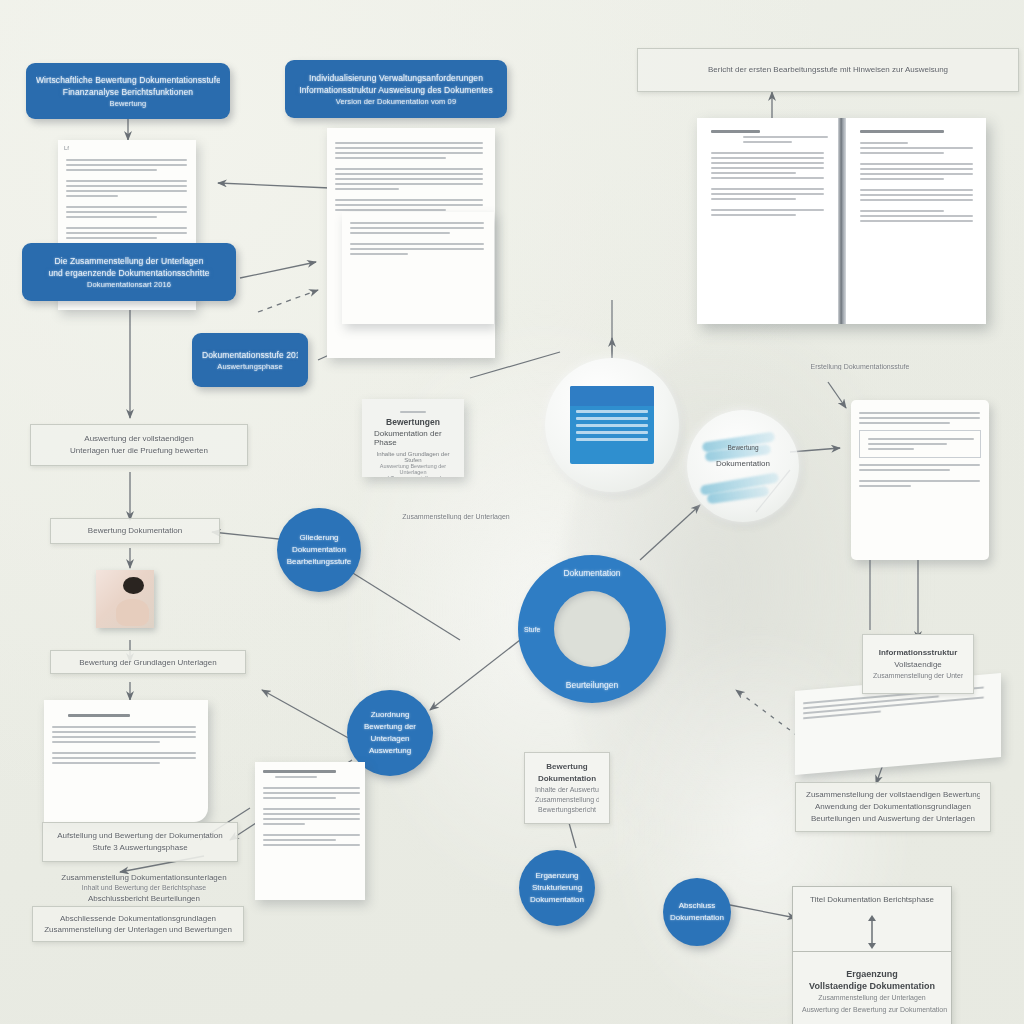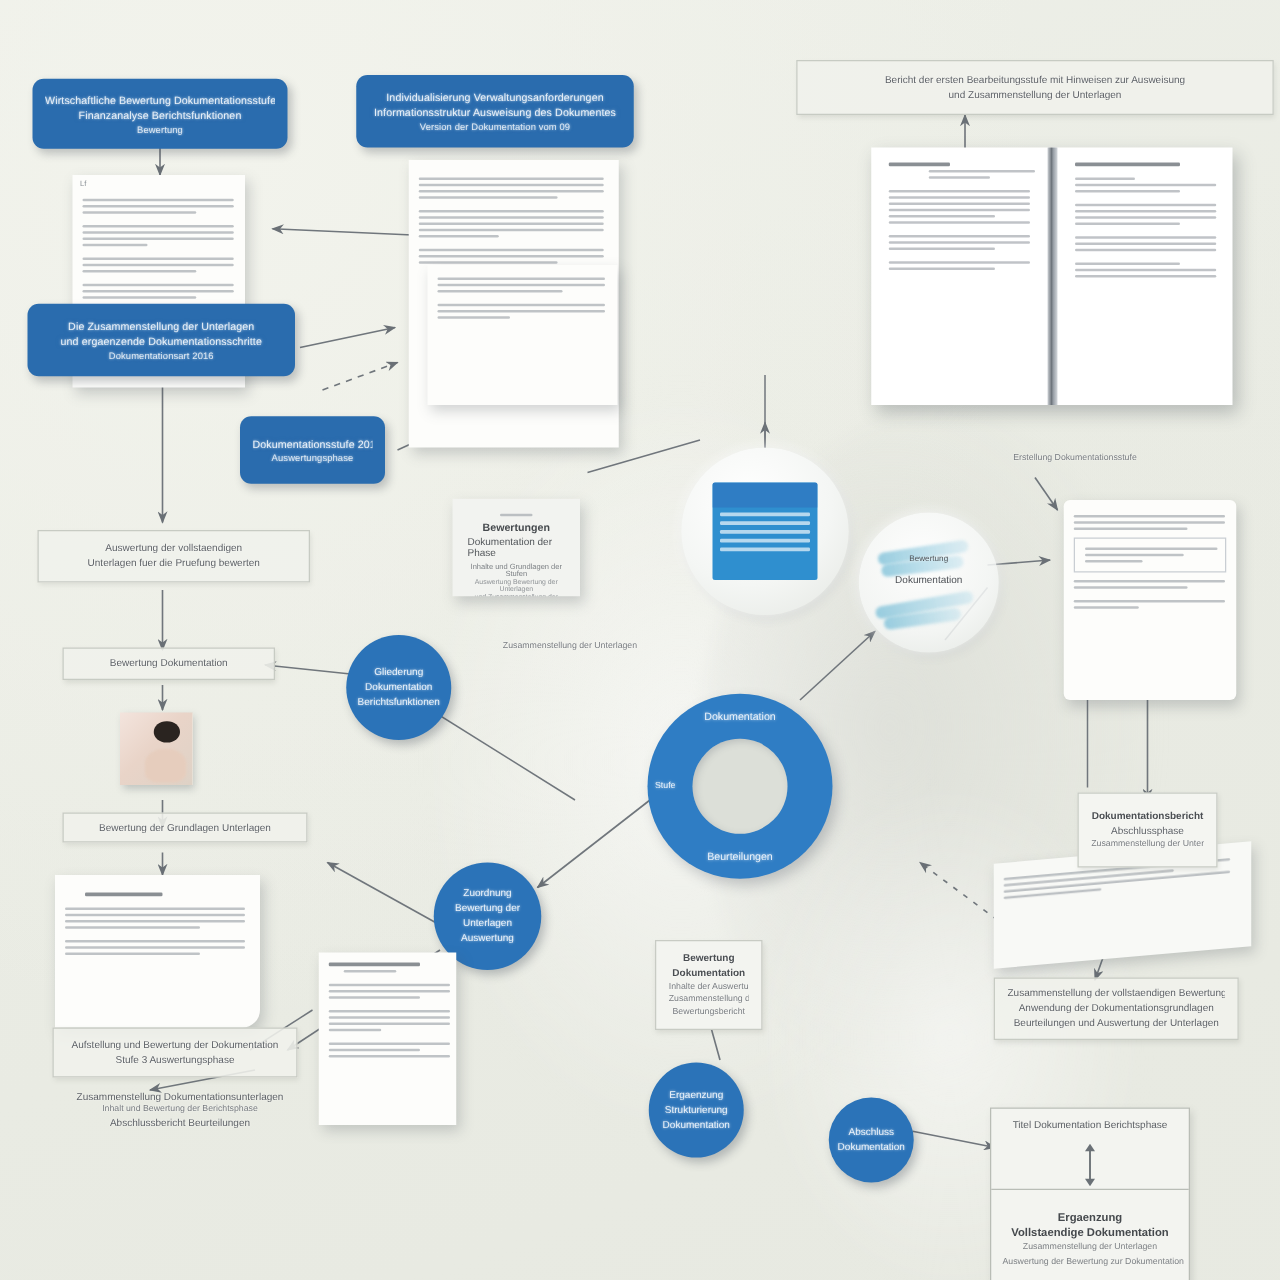--- a/index.html
+++ b/index.html
@@ -243,21 +243,20 @@
   </div>
 
   <div class="bluebox" style="left:285px;top:60px;width:222px;height:58px;">
     <span class="ln">Individualisierung Verwaltungsanforderungen</span>
     <span class="ln">Informationsstruktur Ausweisung des Dokumentes</span>
     <span class="ln sm">Version der Dokumentation vom 09</span>
   </div>
 
   <div class="plate" style="left:637px;top:48px;width:382px;height:44px;">
     <span class="ln">Bericht der ersten Bearbeitungsstufe mit Hinweisen zur Ausweisung</span>
-    <span class="ln">und Zusammenstellung der Unterlagen</span>
   </div>
 
   <div class="sheet" style="left:58px;top:140px;width:138px;height:170px;">
     <div style="font-size:6px;color:#8a9096;padding:5px 0 0 6px;filter:blur(.5px)">Lf</div>
     <div class="txtline long" style="margin-top:8px"></div>
     <div class="txtline long"></div>
     <div class="txtline mid"></div>
     <div class="txtline long gap"></div>
     <div class="txtline long"></div>
     <div class="txtline long"></div>
@@ -373,34 +372,38 @@
     <span class="ln">Aufstellung und Bewertung der Dokumentation</span>
     <span class="ln">Stufe 3 Auswertungsphase</span>
   </div>
 
   <div class="plate" style="left:50px;top:866px;width:188px;height:44px;background:transparent;border:none;box-shadow:none;">
     <span class="ln">Zusammenstellung Dokumentationsunterlagen</span>
     <span class="ln sm">Inhalt und Bewertung der Berichtsphase</span>
     <span class="ln">Abschlussbericht Beurteilungen</span>
   </div>
 
+  <div class="plate" style="left:32px;top:906px;width:212px;height:36px;">
+    <span class="ln">Abschliessende Dokumentationsgrundlagen</span>
+    <span class="ln">Zusammenstellung der Unterlagen und Bewertungen</span>
+  </div>
 
   <div class="sheet" style="left:362px;top:399px;width:102px;height:78px;background:#f2f3f0;padding:6px 12px;">
     <div class="txtline short" style="margin:6px auto 4px auto;width:34%;"></div>
     <div style="text-align:center;font-size:8.5px;font-weight:bold;color:#45494d;filter:blur(.55px)">Bewertungen</div>
     <div style="font-size:8px;color:#53575b;filter:blur(.6px);margin-top:2px">Dokumentation der Phase</div>
     <div style="text-align:center;font-size:6px;color:#7e8286;filter:blur(.6px);margin-top:4px">Inhalte und Grundlagen der Stufen</div>
     <div style="text-align:center;font-size:5.5px;color:#8d9195;filter:blur(.6px)">Auswertung Bewertung der Unterlagen</div>
     <div style="text-align:center;font-size:5.5px;color:#8d9195;filter:blur(.6px)">und Zusammenstellung der Phase</div>
   </div>
 
   <div class="bluecircle" style="left:277px;top:508px;width:84px;height:84px;">
     <span class="ln">Gliederung</span>
     <span class="ln">Dokumentation</span>
-    <span class="ln">Berichtsfunktionen</span>
+    <span class="ln">Bearbeitungsstufe</span>
   </div>
 
   <div class="bluecircle" style="left:347px;top:690px;width:86px;height:86px;">
     <span class="ln">Zuordnung</span>
     <span class="ln">Bewertung der</span>
     <span class="ln">Unterlagen</span>
     <span class="ln">Auswertung</span>
   </div>
 
   <div class="donut" style="left:518px;top:555px;width:148px;height:148px;">
@@ -457,22 +460,22 @@
 
   <div class="sheet" style="left:795px;top:682px;width:206px;height:84px;
               transform:skewY(-5deg);background:#f8f9f6;">
     <div class="txtline long" style="margin-top:12px"></div>
     <div class="txtline mid"></div>
     <div class="txtline long"></div>
     <div class="txtline short"></div>
   </div>
 
   <div class="plate" style="left:862px;top:634px;width:112px;height:60px;background:#f4f5f1;">
-    <span class="ln bold">Dokumentationsbericht</span>
-    <span class="ln">Abschlussphase</span>
+    <span class="ln bold">Informationsstruktur</span>
+    <span class="ln">Vollstaendige</span>
     <span class="ln sm">Zusammenstellung der Unterlagen</span>
   </div>
 
   <div class="plate" style="left:795px;top:782px;width:196px;height:50px;">
     <span class="ln">Zusammenstellung der vollstaendigen Bewertung in</span>
     <span class="ln">Anwendung der Dokumentationsgrundlagen</span>
     <span class="ln">Beurteilungen und Auswertung der Unterlagen</span>
   </div>
 
   <div class="panelcard" style="left:792px;top:838px;width:160px;height:160px;">

